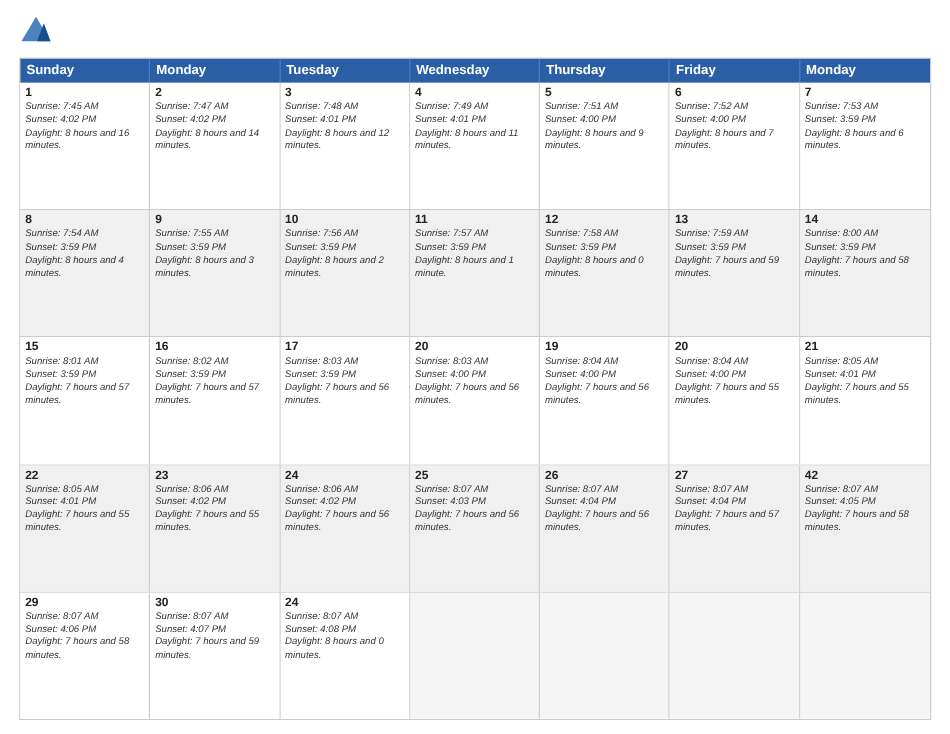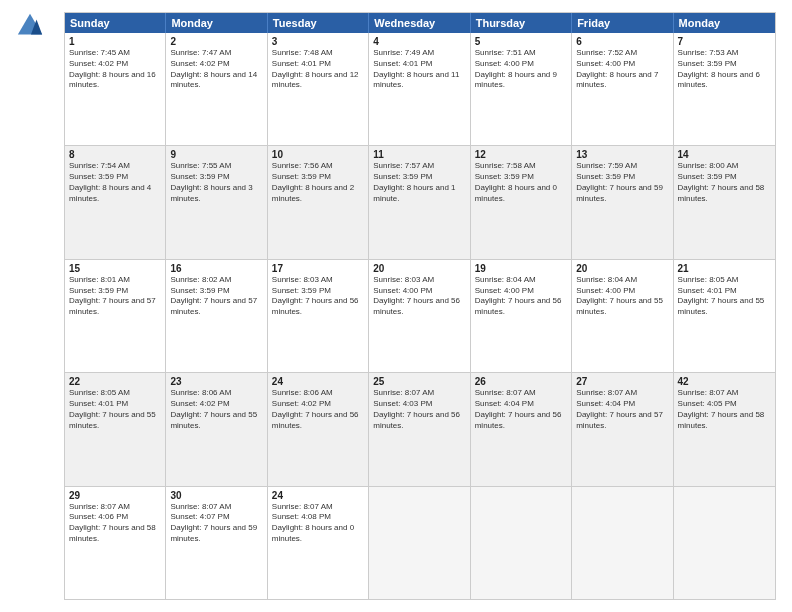--- a/index.html
+++ b/index.html
@@ -8,21 +8,21 @@
       height: 612px;
       font-family: Arial, sans-serif;
       background: #fff;
       overflow: hidden;
     }
     .page {
       width: 792px;
       height: 612px;
       padding: 12px 16px;
       display: flex;
-      gap: 16px;
+      flex-direction: column;
     }
     .header {
       display: flex;
       justify-content: space-between;
       align-items: flex-start;
       margin-bottom: 8px;
     }
     .logo {
       display: flex;
       align-items: center;
@@ -103,20 +103,21 @@
       font-size: 10px;
       font-weight: bold;
       color: #222;
       margin-bottom: 1px;
       display: block;
     }
     .cell-text {
       font-size: 8px;
       line-height: 1.35;
       color: #333;
+      font-style: italic;
     }
   </style>
 </head>
 <body>
 
 <div class="page">
   <div class="header">
     <div class="logo">
       <svg class="logo-icon" viewBox="0 0 30 30">
         <polygon points="15,2 28,24 2,24" fill="#2a6db5" opacity="0.85"></polygon>

